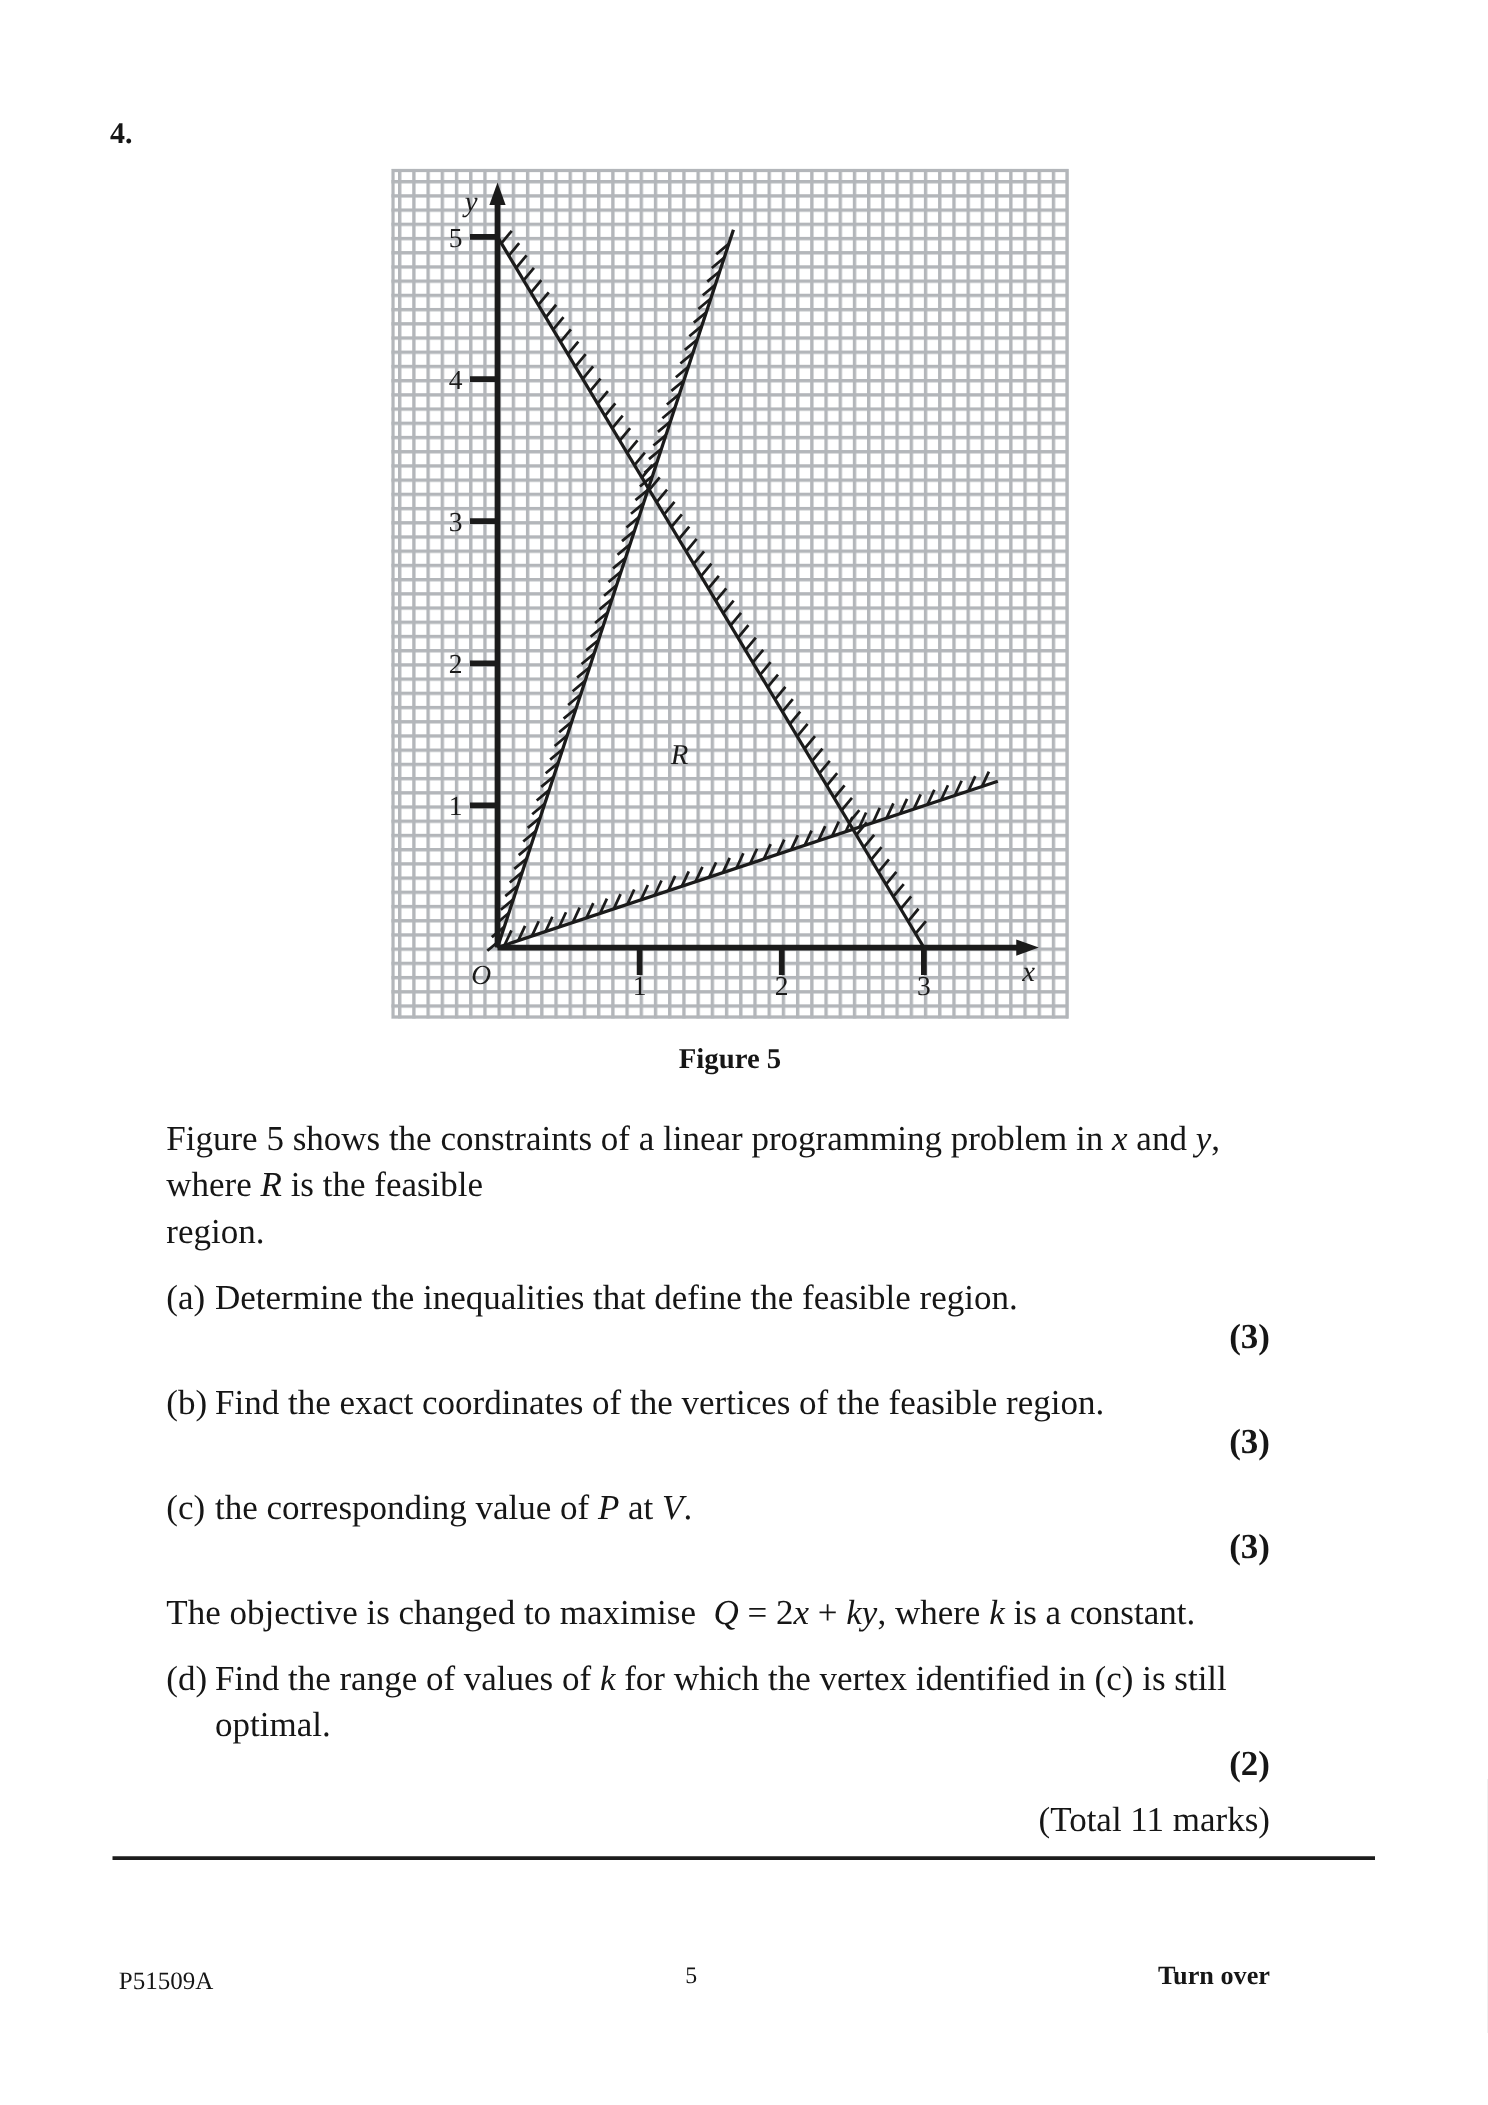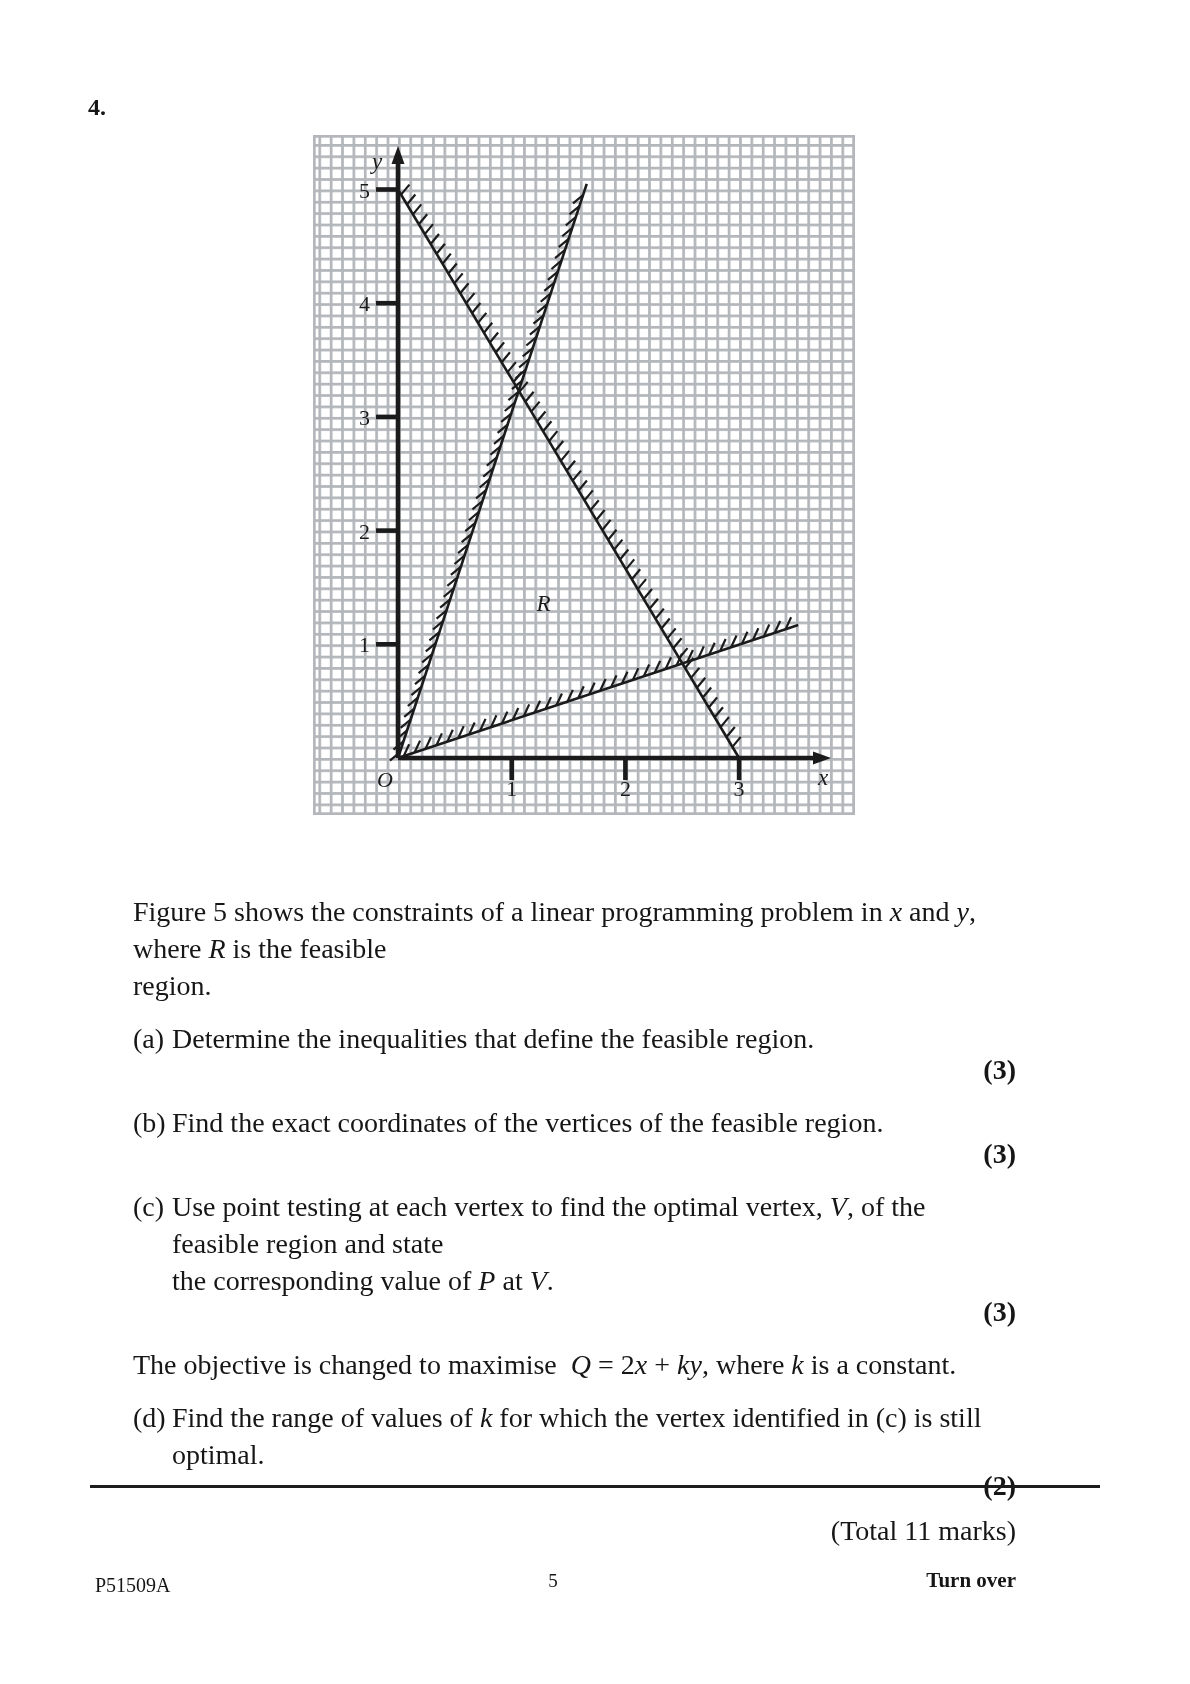--- a/index.html
+++ b/index.html
@@ -226,20 +226,21 @@
           <line x1="426.1" y1="623" x2="426.1" y2="645" stroke="#1b1b1b" stroke-width="4.6"></line>
           <text x="426.1" y="661" text-anchor="middle" font-size="22">3</text>
         </g>
         <text x="64" y="34" font-size="23" font-style="italic" text-anchor="middle">y</text>
         <text x="510" y="650" font-size="23" font-style="italic" text-anchor="middle">x</text>
         <text x="72" y="652" font-size="22" font-style="italic" text-anchor="middle">O</text>
         <text x="230.536" y="476.327" font-size="23" font-style="italic" text-anchor="middle">R</text>
       </svg>
   </div>
 
+  <div class="caption">Figure 5</div>
 
   <div class="content" id="content">
       <div class="b-para">
         <div><span>Figure 5 shows the constraints of a linear programming problem in </span><span class="it">x</span><span> and </span><span class="it">y</span><span>, where </span><span class="it">R</span><span> is the feasible</span></div>
         <div><span>region.</span></div>
       </div>
       <div class="b-part">
         <div class="part-label">(a)</div>
         <div class="part-text">
           <div><span>Determine the inequalities that define the feasible region.</span></div>
@@ -249,21 +250,20 @@
       <div class="b-part">
         <div class="part-label">(b)</div>
         <div class="part-text">
           <div><span>Find the exact coordinates of the vertices of the feasible region.</span></div>
         </div>
       </div>
       <div class="b-marks">(3)</div>
       <div class="b-part">
         <div class="part-label">(c)</div>
         <div class="part-text">
-          <div><span>Use point testing at each vertex to find the optimal vertex, </span><span class="it">V</span><span>, of the feasible region and state</span></div>
           <div><span>the corresponding value of </span><span class="it">P</span><span> at </span><span class="it">V</span><span>.</span></div>
         </div>
       </div>
       <div class="b-marks">(3)</div>
       <div class="b-para">
         <div><span>The objective is changed to maximise&nbsp; </span><span class="it">Q</span><span> = 2</span><span class="it">x</span><span> + </span><span class="it">k</span><span class="it">y</span><span>, where </span><span class="it">k</span><span> is a constant.</span></div>
       </div>
       <div class="b-part">
         <div class="part-label">(d)</div>
         <div class="part-text">

